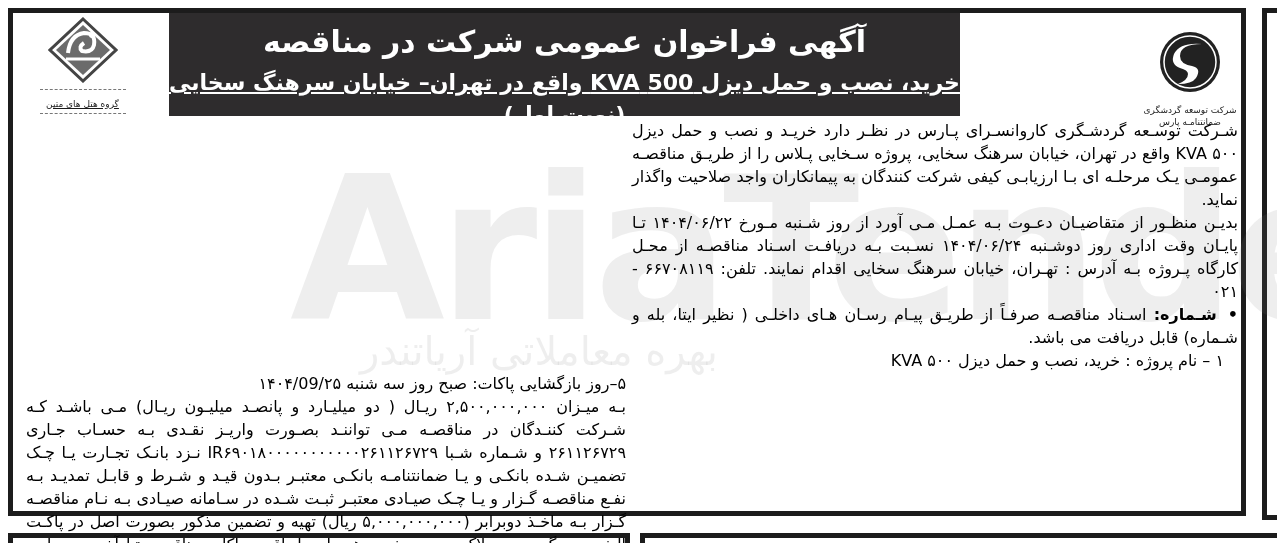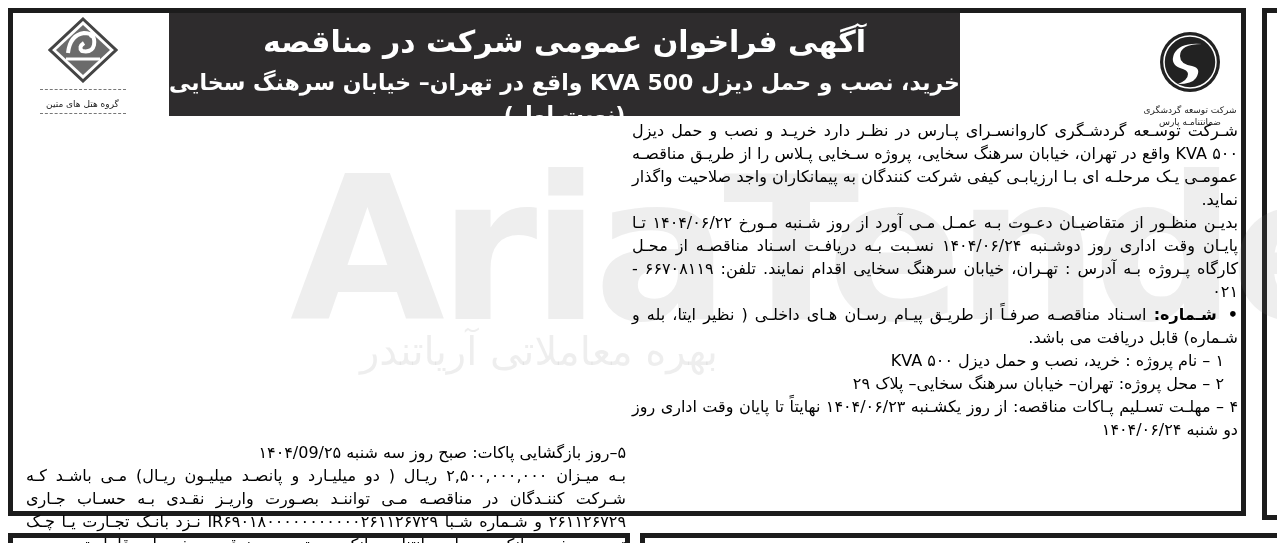--- a/index.html
+++ b/index.html
@@ -27,25 +27,26 @@
   }
   .banner {
     position: absolute; left: 148px; top: 13px; width: 791px; height: 103px;
     background: #2e2c2d; color: #fff; text-align: center; direction: rtl; margin-left: 21px;
   }
   .banner .title {
     font-family: "DejaVu Sans", sans-serif; font-weight: bold;
     font-size: 30px; margin-top: 10px; line-height: 38px; letter-spacing: 0px;
   }
   .banner .subtitle {
-    font-weight: bold; font-size: 22px; line-height: 32px; margin-top: 6px;
+    font-weight: bold; font-size: 22px; line-height: 32px; margin-top: 6px; text-decoration: underline;
   }
   .logo-left {
     position: absolute; left: 20px; top: 13px; width: 125px; height: 100px;
     text-align: center;
+    text-decoration: underline;
   }
   .logo-right {
     position: absolute; left: 1136px; top: 20px; width: 108px; height: 100px;
     text-align: center;
   }
   .logo-caption {
     font-size: 9px; direction: rtl; line-height: 12px; color: #222;
   }
   .col {
     position: absolute; direction: rtl; text-align: justify;
@@ -118,21 +119,19 @@
 
 <div class="col col-right content">
   <p>شـرکت توسـعه گردشـگری کاروانسـرای پـارس در نظـر دارد خریـد و نصب و حمل دیزل KVA ۵۰۰ واقع در تهران، خیابان سرهنگ سخایی، پروژه سـخایی پـلاس را از طریـق مناقصـه عمومـی یـک مرحلـه ای بـا ارزیابـی کیفی شرکت کنندگان به پیمانکاران واجد صلاحیت واگذار نماید.</p>
   <p>بدیـن منظـور از متقاضیـان دعـوت بـه عمـل مـی آورد از روز شـنبه مـورخ ۱۴۰۴/۰۶/۲۲ تـا پایـان وقت اداری روز دوشـنبه ۱۴۰۴/۰۶/۲۴ نسـبت بـه دریافـت اسـناد مناقصـه از محـل کارگاه پـروژه بـه آدرس : تهـران، خیابان سرهنگ سخایی اقدام نمایند. تلفن: ۶۶۷۰۸۱۱۹ - ۰۲۱</p>
   <p>
     <span class="bullet">•</span>
     <b>شـماره:</b>
     <span>اسـناد مناقصـه صرفـاً از طریـق پیـام رسـان هـای داخلـی ( نظیر ایتا، بله و شـماره) قابل دریافت می باشد.</span>
   </p>
   <p class="indent">۱ – نام پروژه : خرید، نصب و حمل دیزل ۵۰۰ KVA</p>
-  <p class="indent">۲ – محل پروژه: تهران– خیابان سرهنگ سخایی– پلاک ۲۹</p>
-  <p>۴ – مهلـت تسـلیم پـاکات مناقصه: از روز یکشـنبه ۱۴۰۴/۰۶/۲۳ نهایتاً تا پایان وقت اداری روز دو شنبه ۱۴۰۴/۰۶/۲۴</p>
 </div>
 
 <div class="col col-left content">
   <p>۵–روز بازگشایی پاکات: صبح روز سه شنبه ۱۴۰۴/09/۲۵</p>
   <p>بـه میـزان ۲,۵۰۰,۰۰۰,۰۰۰ ریـال ( دو میلیـارد و پانصـد میلیـون ریـال) مـی باشـد کـه شـرکت کننـدگان در مناقصـه مـی تواننـد بصـورت واریـز نقـدی بـه حسـاب جـاری ۲۶۱۱۲۶۷۲۹ و شـماره شـبا IR۶۹۰۱۸۰۰۰۰۰۰۰۰۰۰۰۲۶۱۱۲۶۷۲۹ نـزد بانـک تجـارت یـا چـک تضمیـن شـده بانکـی و یـا ضمانتنامـه بانکـی معتبـر بـدون قیـد و شـرط و قابـل تمدیـد بـه نفـع مناقصـه گـزار و یـا چـک صیـادی معتبـر ثبـت شـده در سـامانه صیـادی بـه نـام مناقصـه گـزار بـه ماخـذ دوبرابر (۵,۰۰۰,۰۰۰,۰۰۰ ریال) تهیه و تضمین مذکور بصورت اصل در پاکـت الـف درج گردیـده و لاک و مهـر شـده همـراه بـا باقـی پـاکات مناقصـه تـا آخریـن مهلـت ارائـه پیشـنهادات بـه آدرس مذکـور تحویل گردد.</p>
 
 </div>
 
 </body></html>

